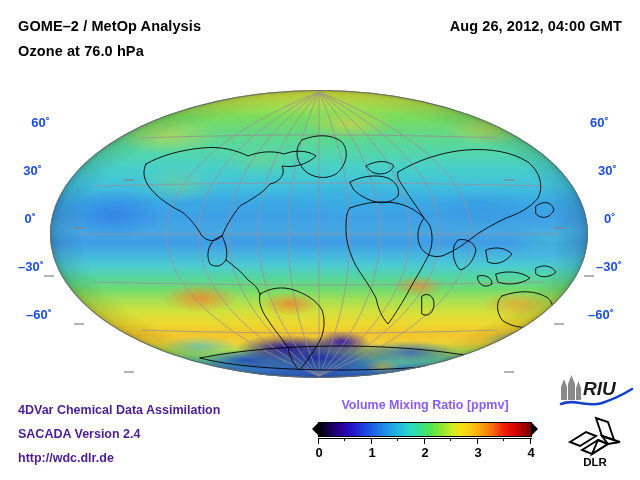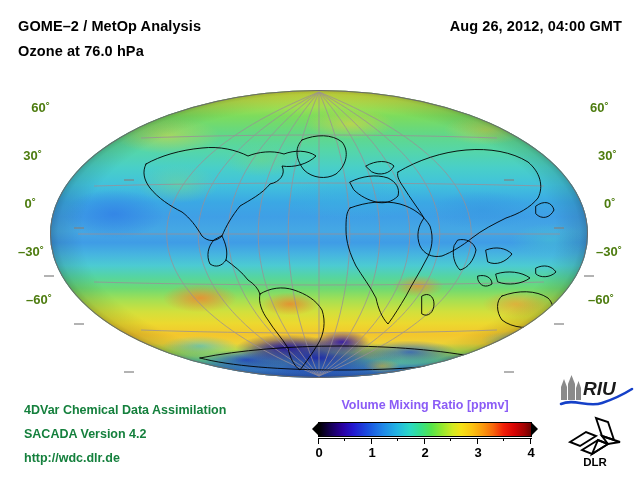--- a/index.html
+++ b/index.html
@@ -90,27 +90,27 @@
       rgba(0,0,0,0) 88%, rgba(0,0,0,.10) 97%, rgba(0,0,0,.22) 100%);
   }
   #globe-outline{
     position:absolute;left:0;top:0;width:538px;height:288px;
     border-radius:50% / 50%;
     border:1px solid #6a6a6a;
     box-sizing:border-box;pointer-events:none;
   }
   #graticule,#coast{position:absolute;left:0;top:0;}
   .lat-label{
-    position:absolute;color:#4d7c0f;font-size:13px;font-weight:bold;
-    font-family:"Liberation Sans", sans-serif;white-space:nowrap;
+    position:absolute;color:#1d4ed8;font-size:13px;font-weight:bold;
+    font-family:"Liberation Sans", sans-serif;white-space:nowrap;margin-top:15px;
   }
   .lat-label.left{text-align:right;}
 
   
-  .foot{position:absolute;left:24px;font-weight:bold;font-size:12.5px;color:#15803d;}
+  .foot{position:absolute;left:18px;font-weight:bold;font-size:12.5px;color:#4c1d95;}
   #foot-l1{top:403px;}
   #foot-l2{top:427px;}
   #foot-l3{top:451px;}
 
   
   #cbar-block{position:absolute;left:312px;top:398px;width:226px;height:74px;}
   #cbar-title{
     position:absolute;left:0;top:0;width:226px;text-align:center;
     font-weight:bold;font-size:12.5px;color:#8b5cf6;
   }
@@ -285,21 +285,21 @@
       <line x1="504" y1="102" x2="514" y2="102"></line>
       <line x1="554" y1="150" x2="564" y2="150"></line>
       <line x1="584" y1="198" x2="594" y2="198"></line>
       <line x1="554" y1="246" x2="564" y2="246"></line>
       <line x1="504" y1="294" x2="514" y2="294"></line>
     </g>
   </svg>
 </div>
 
 <div class="foot" id="foot-l1">4DVar Chemical Data Assimilation</div>
-<div class="foot" id="foot-l2">SACADA Version 4.2</div>
+<div class="foot" id="foot-l2">SACADA Version 2.4</div>
 <div class="foot" id="foot-l3">http://wdc.dlr.de</div>
 
 <div id="cbar-block">
   <div id="cbar-title">Volume Mixing Ratio [ppmv]</div>
 
   <div id="cbar-row">
     <div class="cap" id="cap-left"></div>
     <div id="cbar-ramp"></div>
     <div class="cap" id="cap-right"></div>
   </div>

